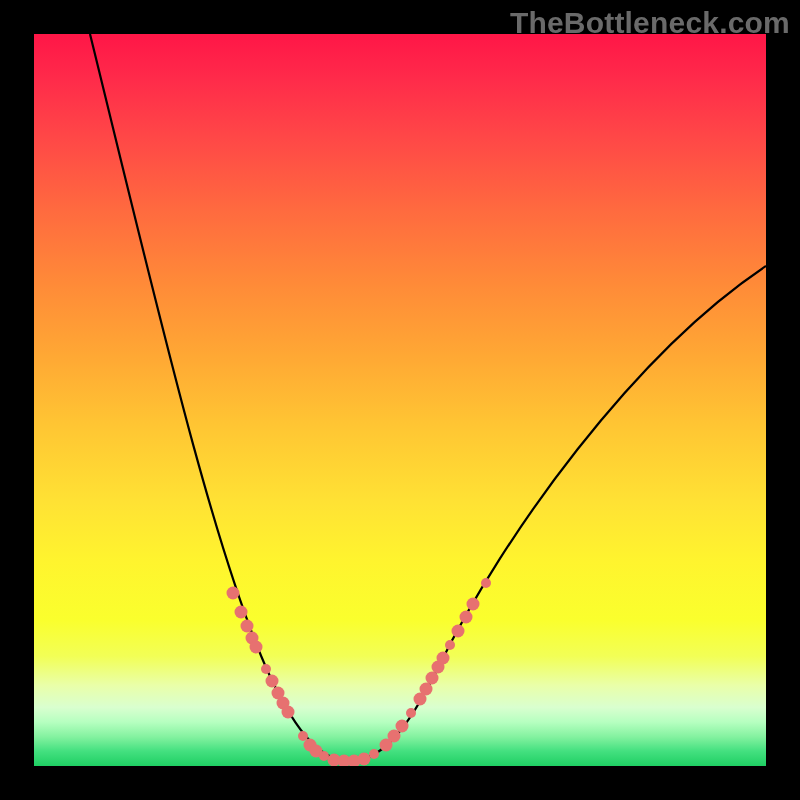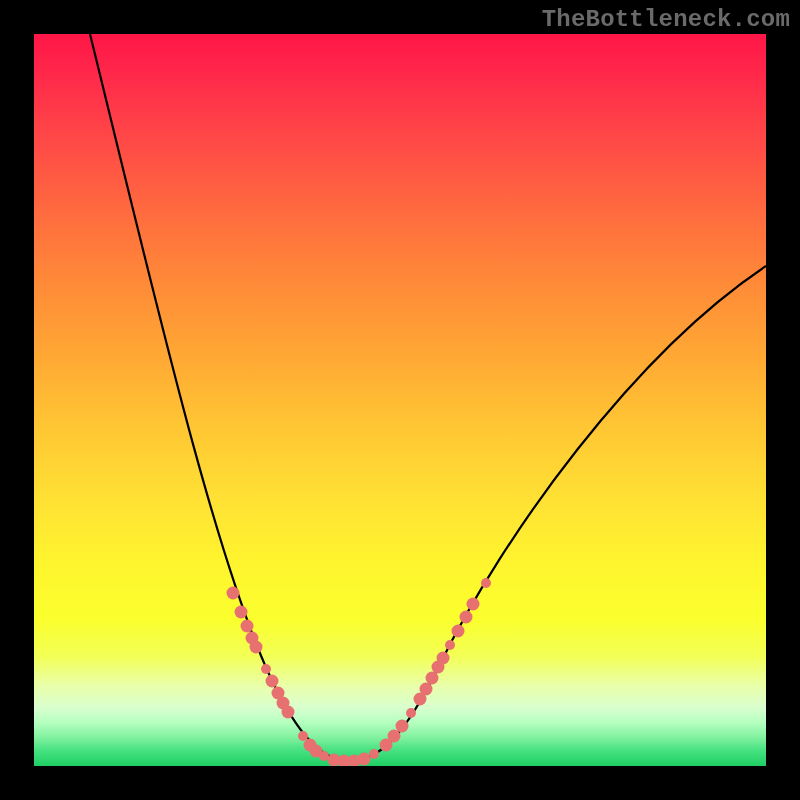--- a/index.html
+++ b/index.html
@@ -40,25 +40,25 @@
       #84f2a0 96%,
       #43e07f 98%,
       #1fcf63 100%
     );
   }
   .watermark {
     position: absolute;
     top: 6px;
     right: 10px;
     color: #6a6a6a;
-    font-size: 24px;
+    font-size: 30px;
     font-weight: 600;
     letter-spacing: 0.2px;
     z-index: 5;
-    font-family: Liberation Mono, monospace;
+    font-family: Liberation Sans, sans-serif;
   }
   svg.curve {
     position: absolute;
     inset: 0;
     width: 100%;
     height: 100%;
     z-index: 2;
   }
 </style>
 </head>

